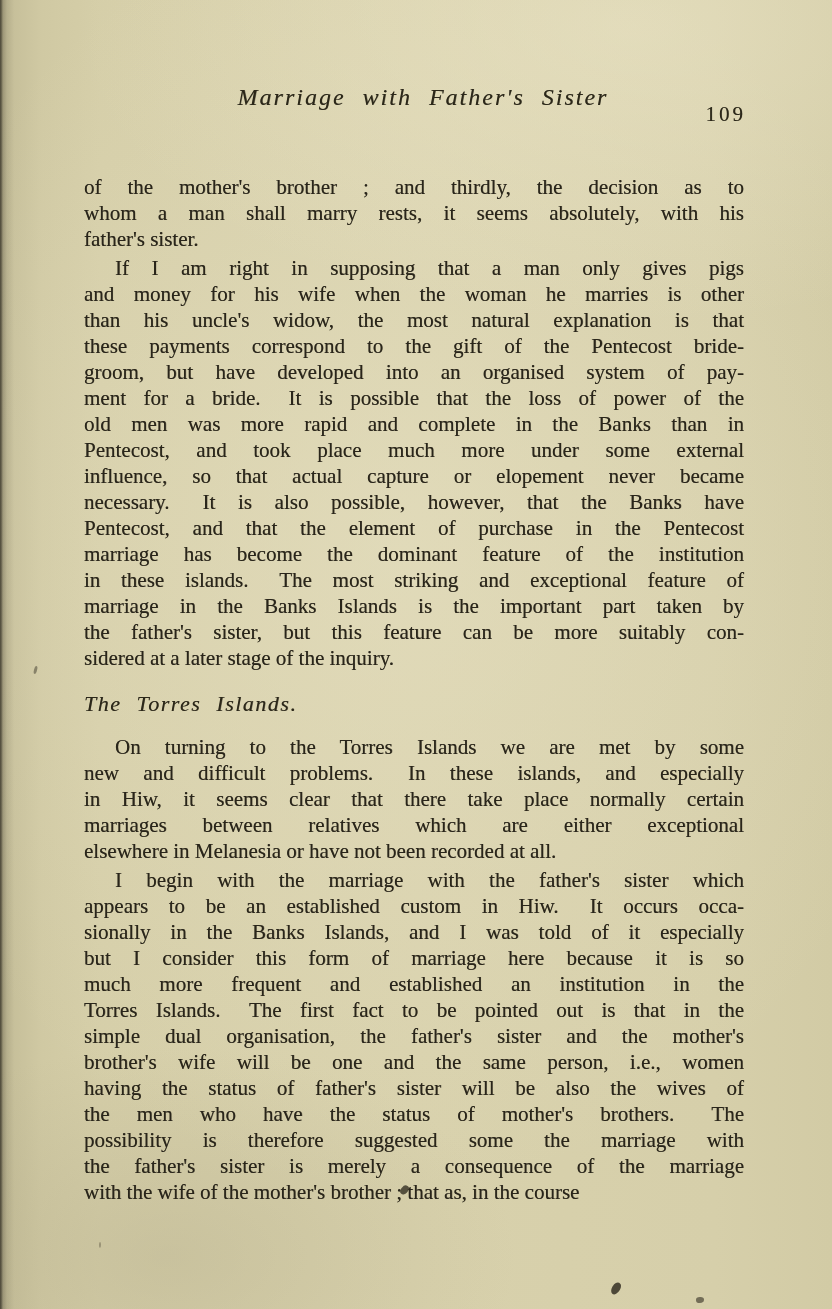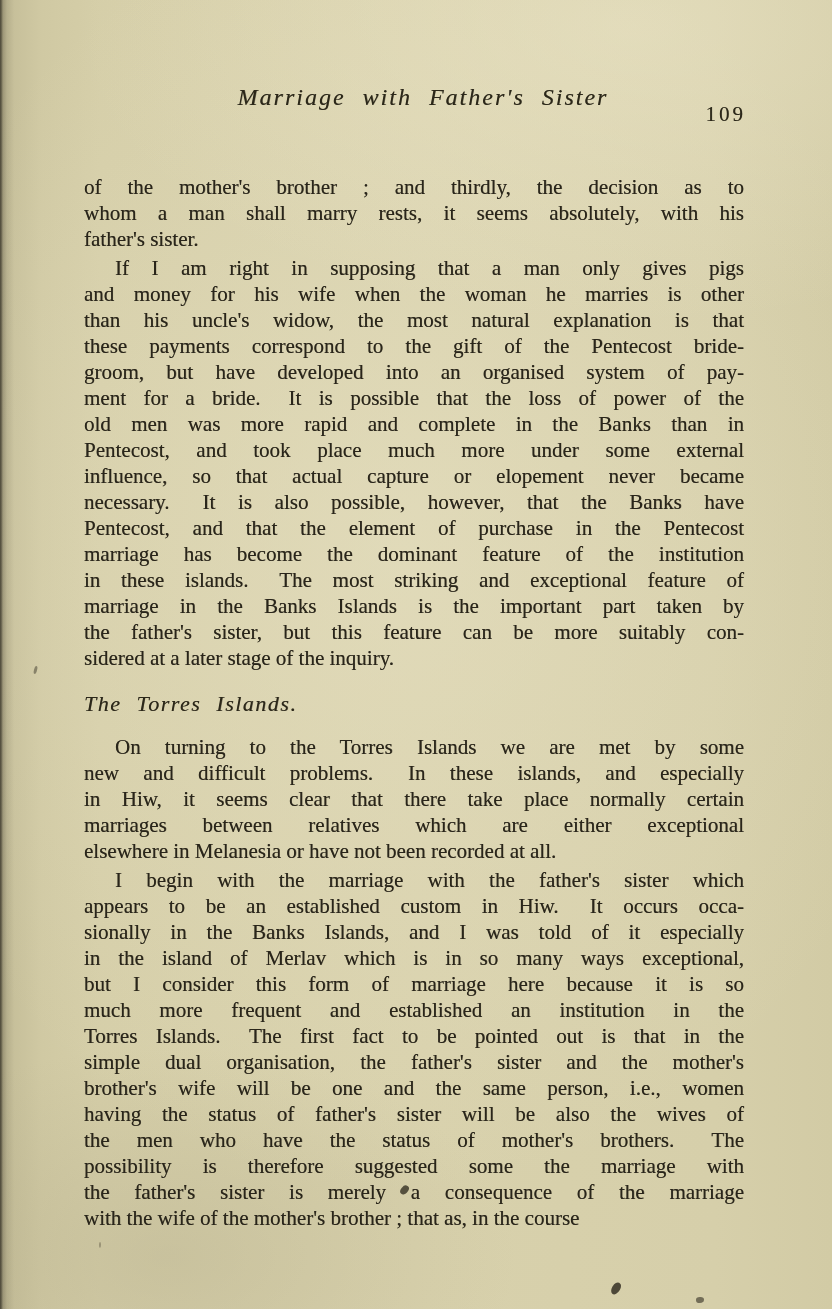--- a/index.html
+++ b/index.html
@@ -144,21 +144,20 @@
         <div class="tline tline-indent">On turning to the Torres Islands we are met by some</div>
         <div class="tline">new and difficult problems.  In these islands, and especially</div>
         <div class="tline">in Hiw, it seems clear that there take place normally certain</div>
         <div class="tline">marriages between relatives which are either exceptional</div>
         <div class="tline tline-last">elsewhere in Melanesia or have not been recorded at all.</div>
       </div>
     <div class="para para-gap">
         <div class="tline tline-indent">I begin with the marriage with the father's sister which</div>
         <div class="tline">appears to be an established custom in Hiw.  It occurs occa-</div>
         <div class="tline">sionally in the Banks Islands, and I was told of it especially</div>
-        <div class="tline">in the island of Merlav which is in so many ways exceptional,</div>
         <div class="tline">but I consider this form of marriage here because it is so</div>
         <div class="tline">much more frequent and established an institution in the</div>
         <div class="tline">Torres Islands.  The first fact to be pointed out is that in the</div>
         <div class="tline">simple dual organisation, the father's sister and the mother's</div>
         <div class="tline">brother's wife will be one and the same person, i.e., women</div>
         <div class="tline">having the status of father's sister will be also the wives of</div>
         <div class="tline">the men who have the status of mother's brothers.  The</div>
         <div class="tline">possibility is therefore suggested some the marriage with</div>
         <div class="tline">the father's sister is merely a consequence of the marriage</div>
         <div class="tline tline-last">with the wife of the mother's brother ; that as, in the course</div>

